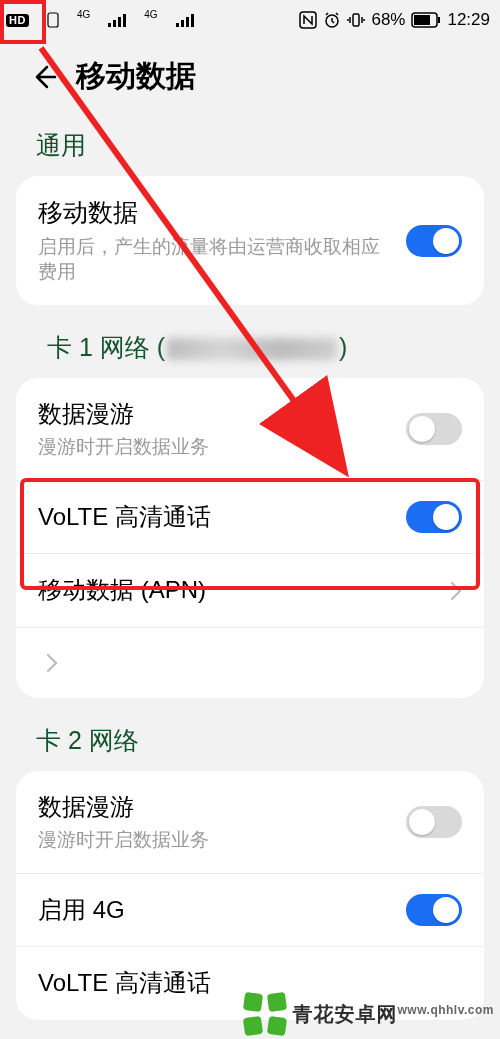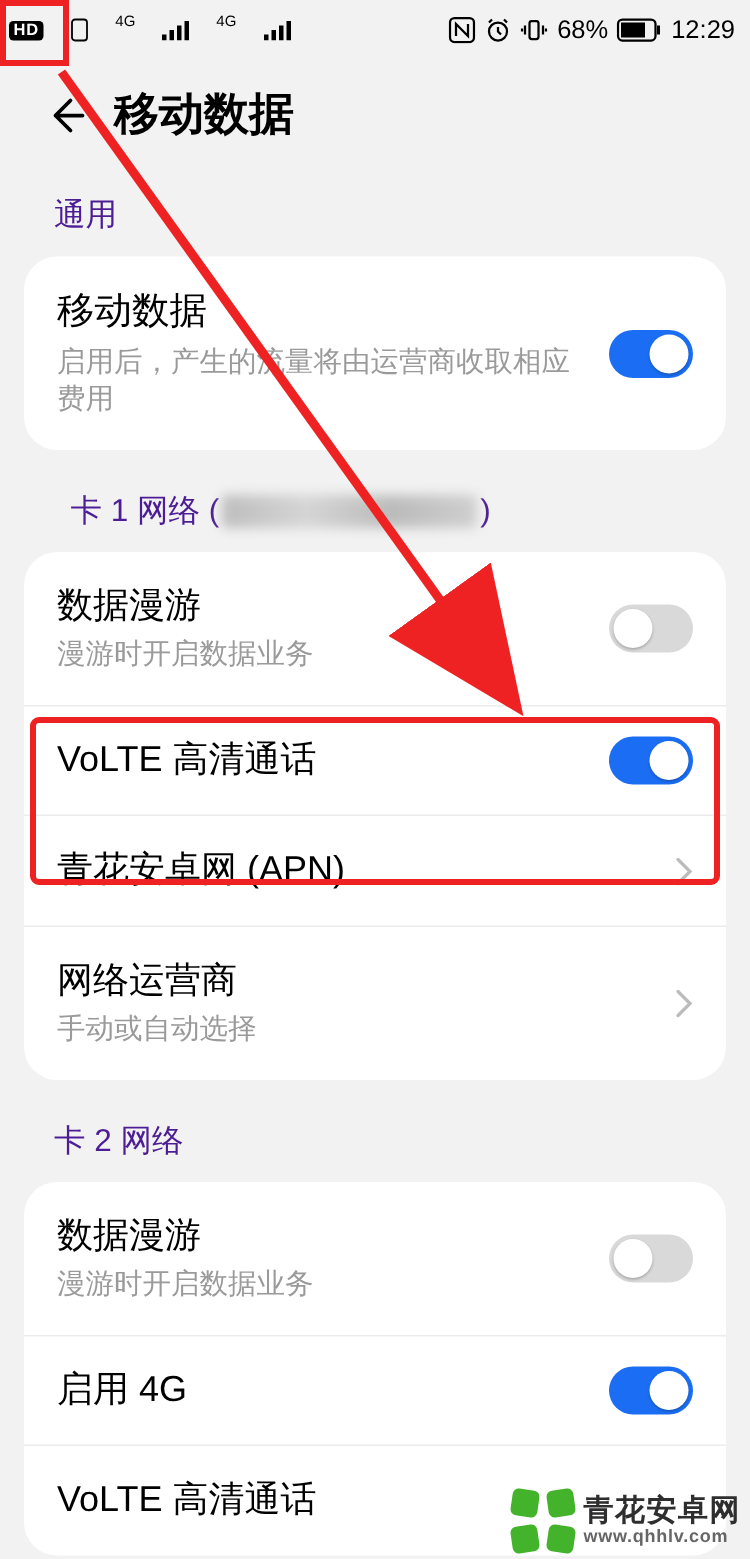--- a/index.html
+++ b/index.html
@@ -40,22 +40,22 @@
   
   .page-header {
     display:flex; align-items:center; gap:18px;
     padding: 16px 20px 28px 28px;
   }
   .page-header .back { width:30px; height:30px; display:flex; align-items:center; justify-content:center; cursor:pointer; }
   .page-title { font-size:30px; font-weight:600; }
 
   
   .section-label {
-    font-size: 21px;
-    color: #4c1d95;
+    font-size: 25px;
+    color: #14532d;
     padding: 10px 36px 14px 36px;
   }
   .section-label.first { padding-top: 4px; }
   .blurred {
     display:inline-block;
     width: 170px; height: 22px;
     background: linear-gradient(90deg,#bdbdbd,#d5d5d5,#bbb,#cfcfcf);
     border-radius: 3px;
     filter: blur(4px);
     vertical-align: middle;
@@ -91,21 +91,21 @@
   }
   .toggle.on { background:#1b6ef3; }
   .toggle.on::after{ left:27px; }
   .chev { flex-shrink:0; margin-left:8px; }
 
   .watermark {
     position:absolute; right:6px; bottom:4px;
     display:flex; align-items:center; gap:6px;
     color:#2e2e2e;
   }
-  .watermark .wm-text { display:flex; flex-direction:column; line-height:1.05; }
+  .watermark .wm-text { display:flex; line-height:1.05; }
   .watermark .wm1 { font-size:20px; font-weight:700; letter-spacing:1px; }
   .watermark .wm2 { font-size:12px; color:#666; letter-spacing:0.5px;font-weight:bold; }
   .wm-logo {
     width:42px; height:42px; position:relative;
   }
   .wm-logo span{
     position:absolute; width:18px; height:18px; background:#42b32a; border-radius:4px;
   }
   .wm-logo span:nth-child(1){left:0;top:0;transform:rotate(8deg);}
   .wm-logo span:nth-child(2){right:0;top:0;transform:rotate(-8deg);}
@@ -202,31 +202,27 @@
     <div class="toggle"></div>
   </div>
   <div class="row">
     <div class="txts">
       <div class="title">VoLTE 高清通话</div>
     </div>
     <div class="toggle on"></div>
   </div>
   <div class="row">
     <div class="txts">
-      <div class="title">青花安卓网 (APN)</div>
+      <div class="title">移动数据 (APN)</div>
     </div>
     <svg class="chev" width="12" height="20" viewBox="0 0 12 20">
         <path d="M2 2 L10 10 L2 18" fill="none" stroke="#bcbcbc" stroke-width="2.2" stroke-linecap="round"></path>
       </svg>
   </div>
   <div class="row">
-    <div class="txts">
-      <div class="title">网络运营商</div>
-      <div class="desc">手动或自动选择</div>
-    </div>
     <svg class="chev" width="12" height="20" viewBox="0 0 12 20">
         <path d="M2 2 L10 10 L2 18" fill="none" stroke="#bcbcbc" stroke-width="2.2" stroke-linecap="round"></path>
       </svg>
   </div>
 </div>
 
 <div class="section-label" style="padding-top:26px;">卡 2 网络</div>
 <div class="card">
   <div class="row">
     <div class="txts">

